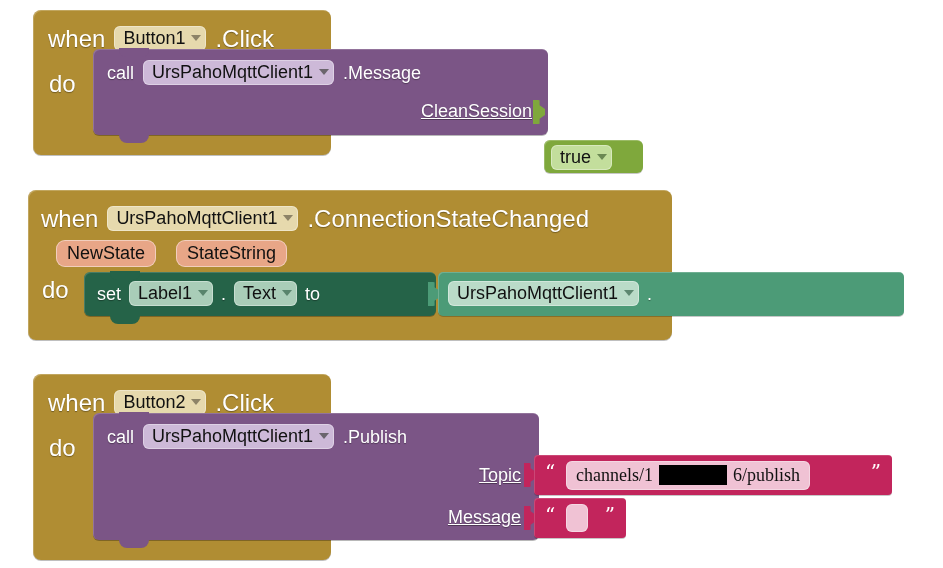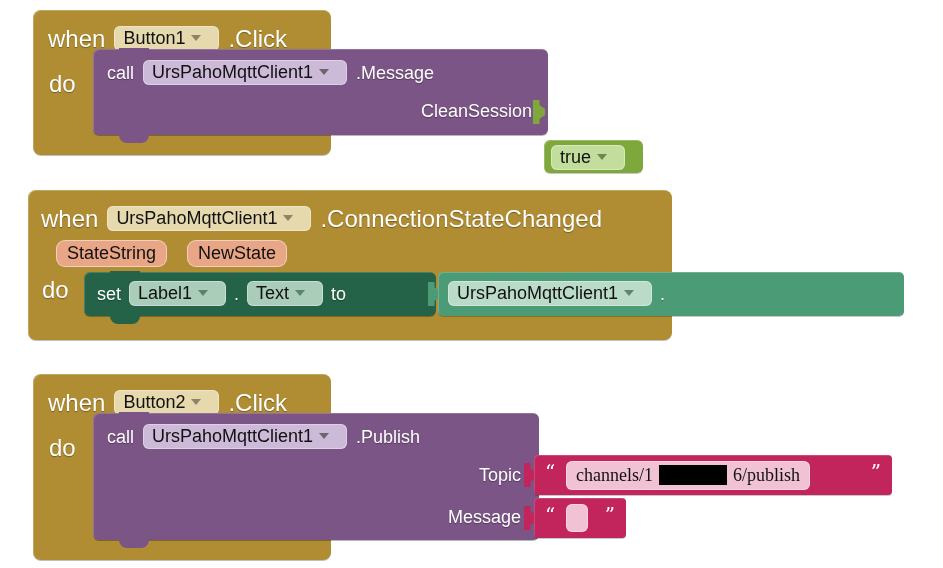--- a/index.html
+++ b/index.html
@@ -27,21 +27,21 @@
   .kw{
     color:#ffffff;font-size:24px;line-height:1;
     text-shadow:0 1px 1px rgba(0,0,0,.35);
     white-space:nowrap;
   }
   .kw.small{font-size:18px;}
 
   
   .field{
     display:inline-flex;align-items:center;gap:6px;
-    border-radius:6px;padding:3px 18px 4px 9px;
+    border-radius:6px;padding:3px 5px 4px 9px;
     font-size:18px;line-height:1;color:#111;
     white-space:nowrap;
     box-shadow:inset 0 0 0 1px rgba(255,255,255,.35);
   }
   .field.tan{background:#e6d9ad;}
   .field.lilac{background:#cdb9d8;}
   .field.mint{background:#a9cdb8;}
   .field.mint2{background:#badbc8;}
   .field.lgreen{background:#c3de9c;}
   .field.pinkf{background:#f0c2d4;font-family:Liberation Serif, serif;}
@@ -108,21 +108,21 @@
   .bump-b{
     position:absolute;bottom:-8px;left:26px;width:30px;height:9px;
     border-radius:0 0 8px 8px;
   }
 
   .quote{
     font-size:20px;line-height:0;color:#fff;font-family:"DejaVu Serif",serif;
     position:relative;top:3px;
   }
   .redact{display:inline-block;background:#000;vertical-align:middle;}
-  .nowrap{white-space:nowrap;}
+  .nowrap{white-space:nowrap;text-decoration:underline;}
 </style>
 </head>
 <body>
 
 <div class="canvas">
 
   <div class="blk event" style="left:33px;top:10px;width:298px;height:145px;">
 
     <div class="row" style="position:absolute;left:15px;top:16px;gap:9px;">
       <span class="kw">when</span>
@@ -162,22 +162,22 @@
   <div class="blk event" style="left:28px;top:190px;width:644px;height:150px;">
     <div class="row" style="position:absolute;left:13px;top:16px;gap:9px;">
       <span class="kw">when</span>
       <span class="field tan">
         <span>UrsPahoMqttClient1</span>
         <span class="caret"></span>
       </span>
       <span class="kw">.ConnectionStateChanged</span>
     </div>
     <div class="row" style="position:absolute;left:28px;top:50px;gap:20px;">
+      <span class="param">NewState</span>
       <span class="param">StateString</span>
-      <span class="param">NewState</span>
     </div>
     <div class="kw" style="position:absolute;left:14px;top:278px;transform:translateY(-190px);">do</div>
   </div>
 
   <div class="blk stmt-green" style="left:84px;top:272px;width:352px;height:44px;">
     <div class="bump" style="background:#256348;"></div>
     <div class="bump-b" style="background:#256348;"></div>
     <div class="row" style="position:absolute;left:13px;top:9px;gap:8px;">
       <span class="kw small">set</span>
       <span class="field mint">

